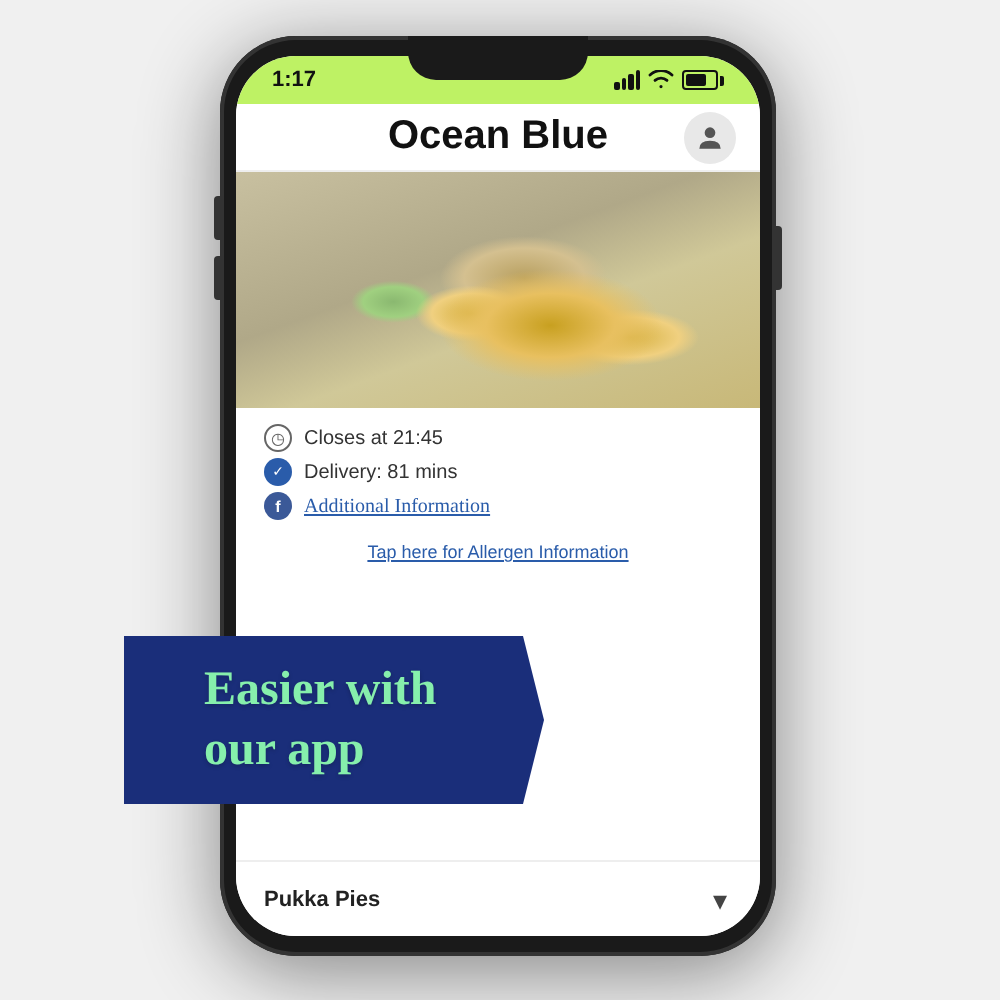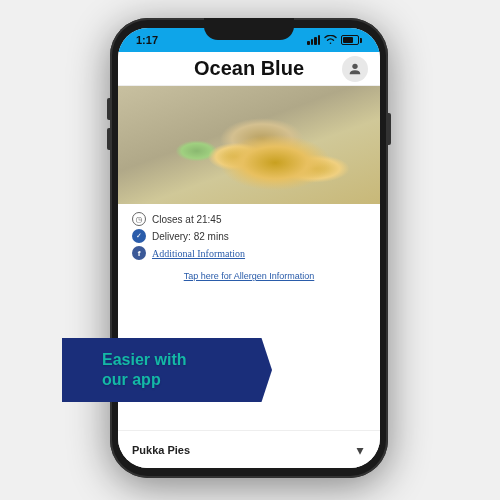--- a/index.html
+++ b/index.html
@@ -55,21 +55,21 @@
       right: 8px;
       bottom: 10px;
       background: #fff;
       border-radius: 30px;
       overflow: hidden;
     }
 
     
     .status-bar {
       height: 24px;
-      background: #0ea5e9;
+      background: #bef264;
       display: flex;
       align-items: center;
       justify-content: space-between;
       padding: 0 18px;
       font-size: 10px;
       font-weight: 600;
       color: #111;
       position: relative;
       z-index: 5;
     }
@@ -271,25 +271,26 @@
       bottom: 68px;
       left: -20px;
       background: #1a2e7a;
       padding: 12px 28px 12px 40px;
       clip-path: polygon(0% 0%, 95% 0%, 100% 50%, 95% 100%, 0% 100%);
       z-index: 10;
       min-width: 210px;
     }
 
     .banner-text {
-      color: #14b8a6;
-      font-size: 16px;
+      color: #86efac;
+      font-size: 24px;
       font-weight: 900;
       line-height: 1.25;
       text-shadow: 0 1px 2px rgba(0,0,0,0.2);
+      font-family: Liberation Serif, serif;
     }
 
     
     .bottom-section {
       position: absolute;
       bottom: 0;
       left: 0;
       right: 0;
       height: 38px;
       background: #fff;
@@ -401,21 +402,21 @@
         <div class="food-image-visual"></div>
       </div>
 
       <div class="info-section">
         <div class="info-row">
           <div class="info-icon clock">◷</div>
           <span>Closes at 21:45</span>
         </div>
         <div class="info-row">
           <div class="info-icon delivery">✓</div>
-          <span>Delivery: 82 mins</span>
+          <span>Delivery: 81 mins</span>
         </div>
         <div class="info-row">
           <div class="info-icon fb">f</div>
           <span class="info-link">Additional Information</span>
         </div>
       </div>
 
 
       <div class="allergen-link">
         <span>Tap here for Allergen Information</span>

